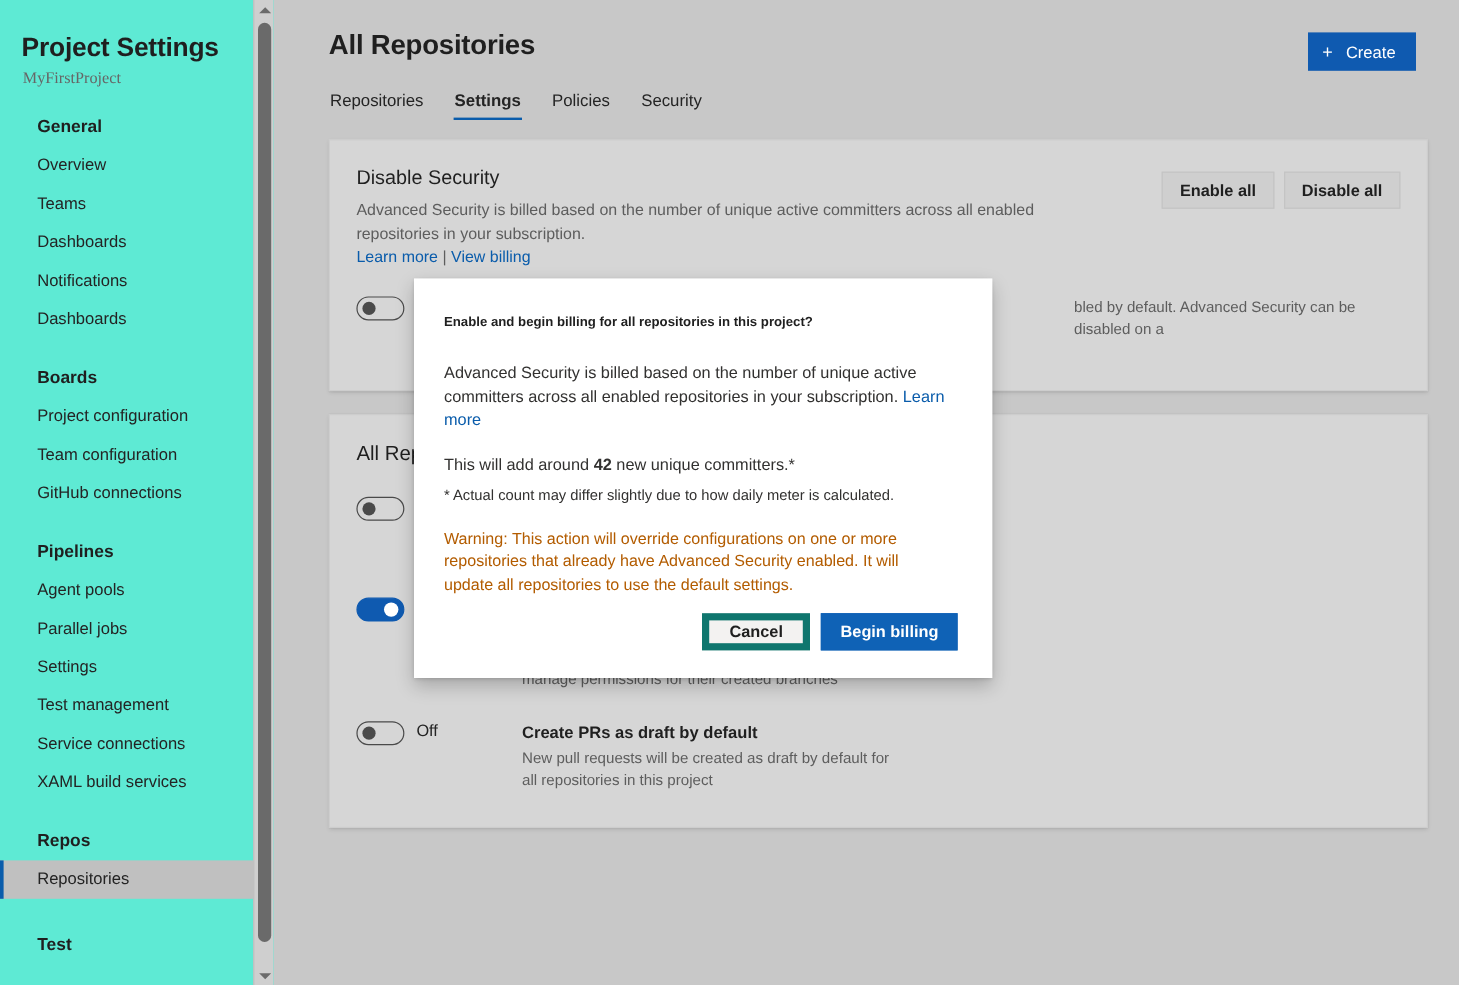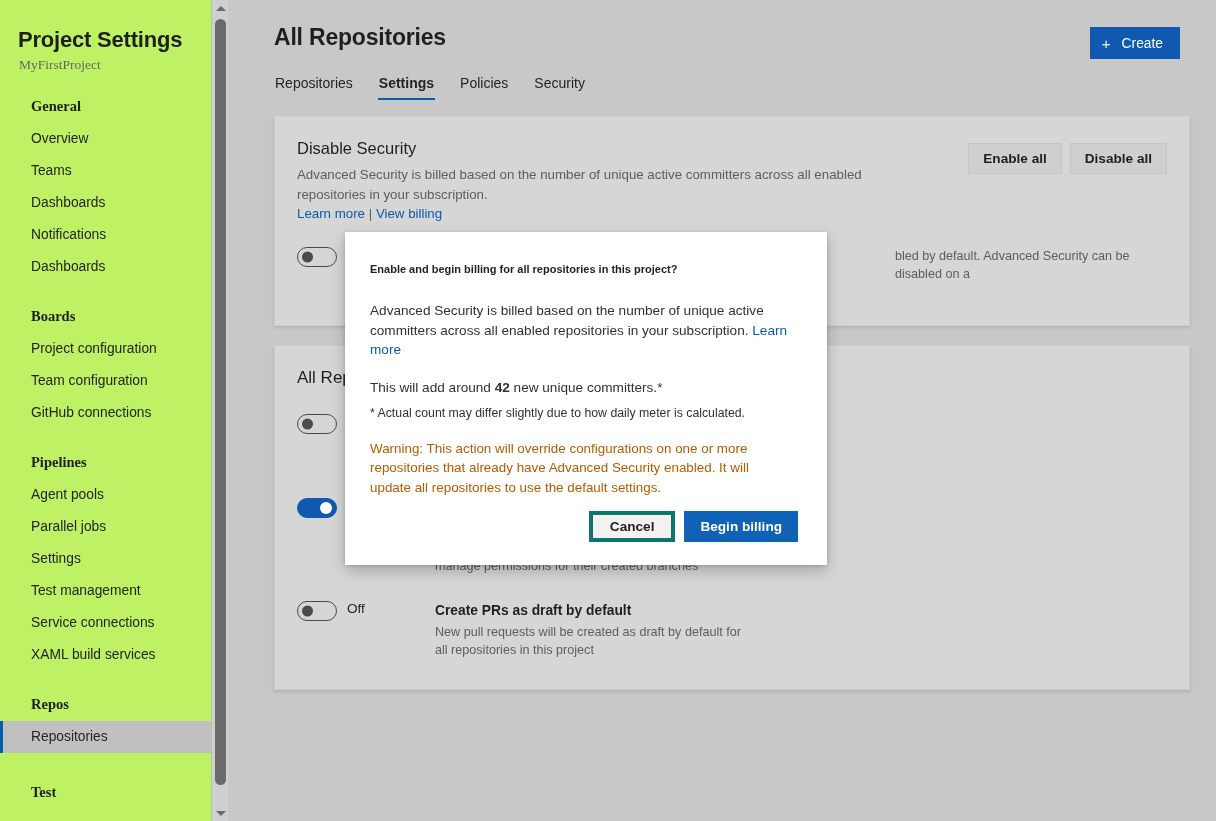--- a/index.html
+++ b/index.html
@@ -7,37 +7,37 @@
     width: 1216px; height: 821px;
     font-family: "Liberation Sans", sans-serif;
     background: #c8c8c8;
     overflow: hidden;
   }
   .app { position: relative; width: 1216px; height: 821px; display: flex; }
 
   
   .sidebar {
     width: 228px; height: 821px;
-    background: #bef264;
+    background: #5eead4;
     position: relative;
     overflow: hidden;
     flex: 0 0 228px;
   }
   .sidebar-inner { padding: 0; }
   .proj-title {
     font-size: 22px; font-weight: bold; color: #1f1f1f;
     padding: 26px 0 0 18px; line-height: 28px;
     letter-spacing: -0.2px;
   }
   .proj-sub {
     font-size: 13.5px; color: #666; padding: 3px 0 0 19px; font-family: Liberation Serif, serif;
   }
   .nav-group-title {
     font-size: 14.5px; font-weight: bold; color: #1f1f1f;
-    padding: 0 0 0 31px; margin-top: 25px; margin-bottom: 8px; font-family: Liberation Serif, serif;
+    padding: 0 0 0 31px; margin-top: 25px; margin-bottom: 8px;
   }
   .nav-item {
     font-size: 13.8px; color: #242424;
     padding: 7px 0 7px 31px;
     line-height: 18px;
     position: relative;
     cursor: pointer;
   }
   .nav-item.active {
     background: #c0c0c0;
@@ -184,21 +184,21 @@
   }
   .dlg-warn {
     font-size: 13.4px; color: #b35c00; line-height: 19.5px;
     margin-top: 19px;
   }
   .dlg-btns {
     position: absolute; right: 29px; bottom: 23px;
     display: flex; gap: 9px; align-items: center;
   }
   .btn-cancel {
-    background: #f3f2f1; border: 4px solid #0f766e; color: #1f1f1f;
+    background: #f3f2f1; border: 6px solid #0f766e; color: #1f1f1f;
     font-family: inherit; font-size: 13.6px; font-weight: bold;
     height: 31px; padding: 0 17px; cursor: pointer;
   }
   .btn-primary {
     background: #0f62b6; border: 1px solid #0f62b6; color: #fff;
     font-family: inherit; font-size: 13.6px; font-weight: bold;
     height: 31px; padding: 0 15px; cursor: pointer;
   }
 </style>
 </head>

